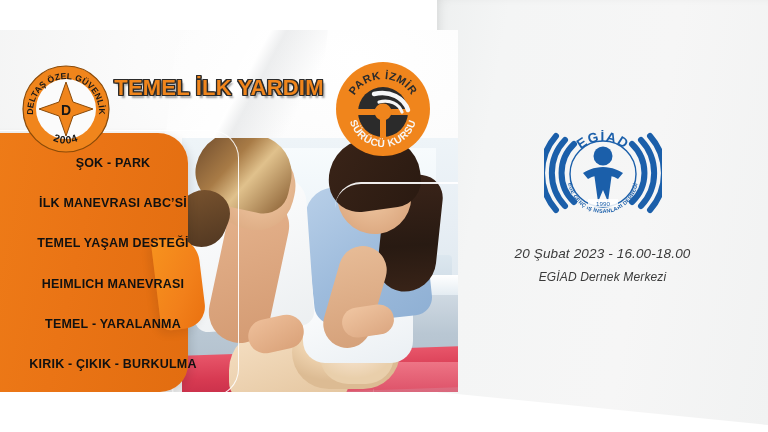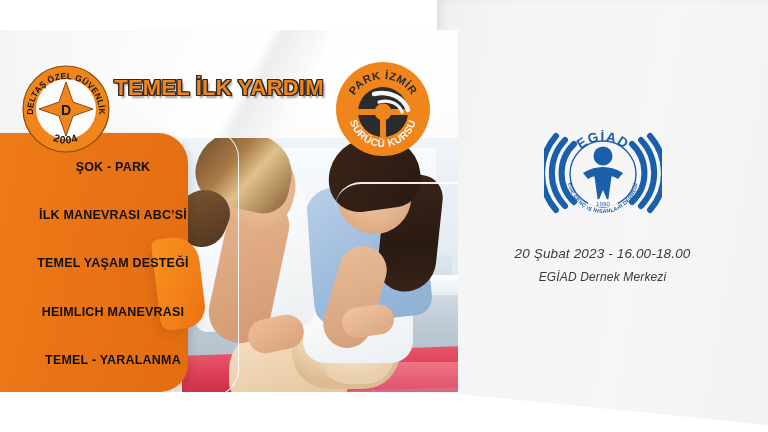--- a/index.html
+++ b/index.html
@@ -272,20 +272,21 @@
 
     <div class="list-panel"></div>
     <div class="panel-outline"></div>
 
     <div class="list">
       <div class="list-item">ŞOK - PARK</div>
       <div class="list-item">İLK MANEVRASI ABC’Sİ</div>
       <div class="list-item">TEMEL YAŞAM DESTEĞİ</div>
       <div class="list-item">HEIMLICH MANEVRASI</div>
       <div class="list-item">TEMEL - YARALANMA</div>
+      <div class="list-item">KIRIK - ÇIKIK - BURKULMA</div>
     </div>
 
     <div class="title">
       <span>TEMEL İLK YARDIM</span>
     </div>
 
     <div class="logo-deltas">
       <svg viewBox="0 0 90 90" aria-hidden="true">
         <defs>
           <path id="dTop" d="M12,48 A33,33 0 0 1 78,48"></path>

